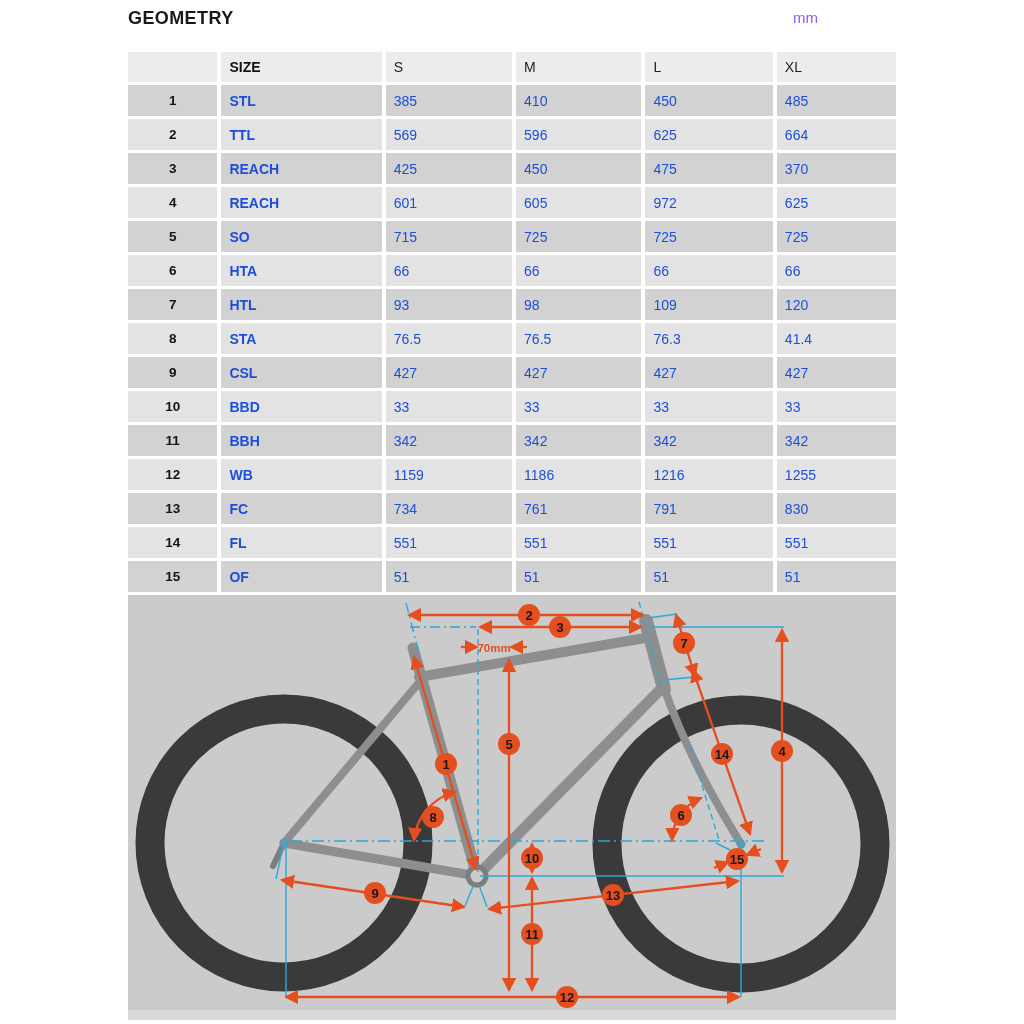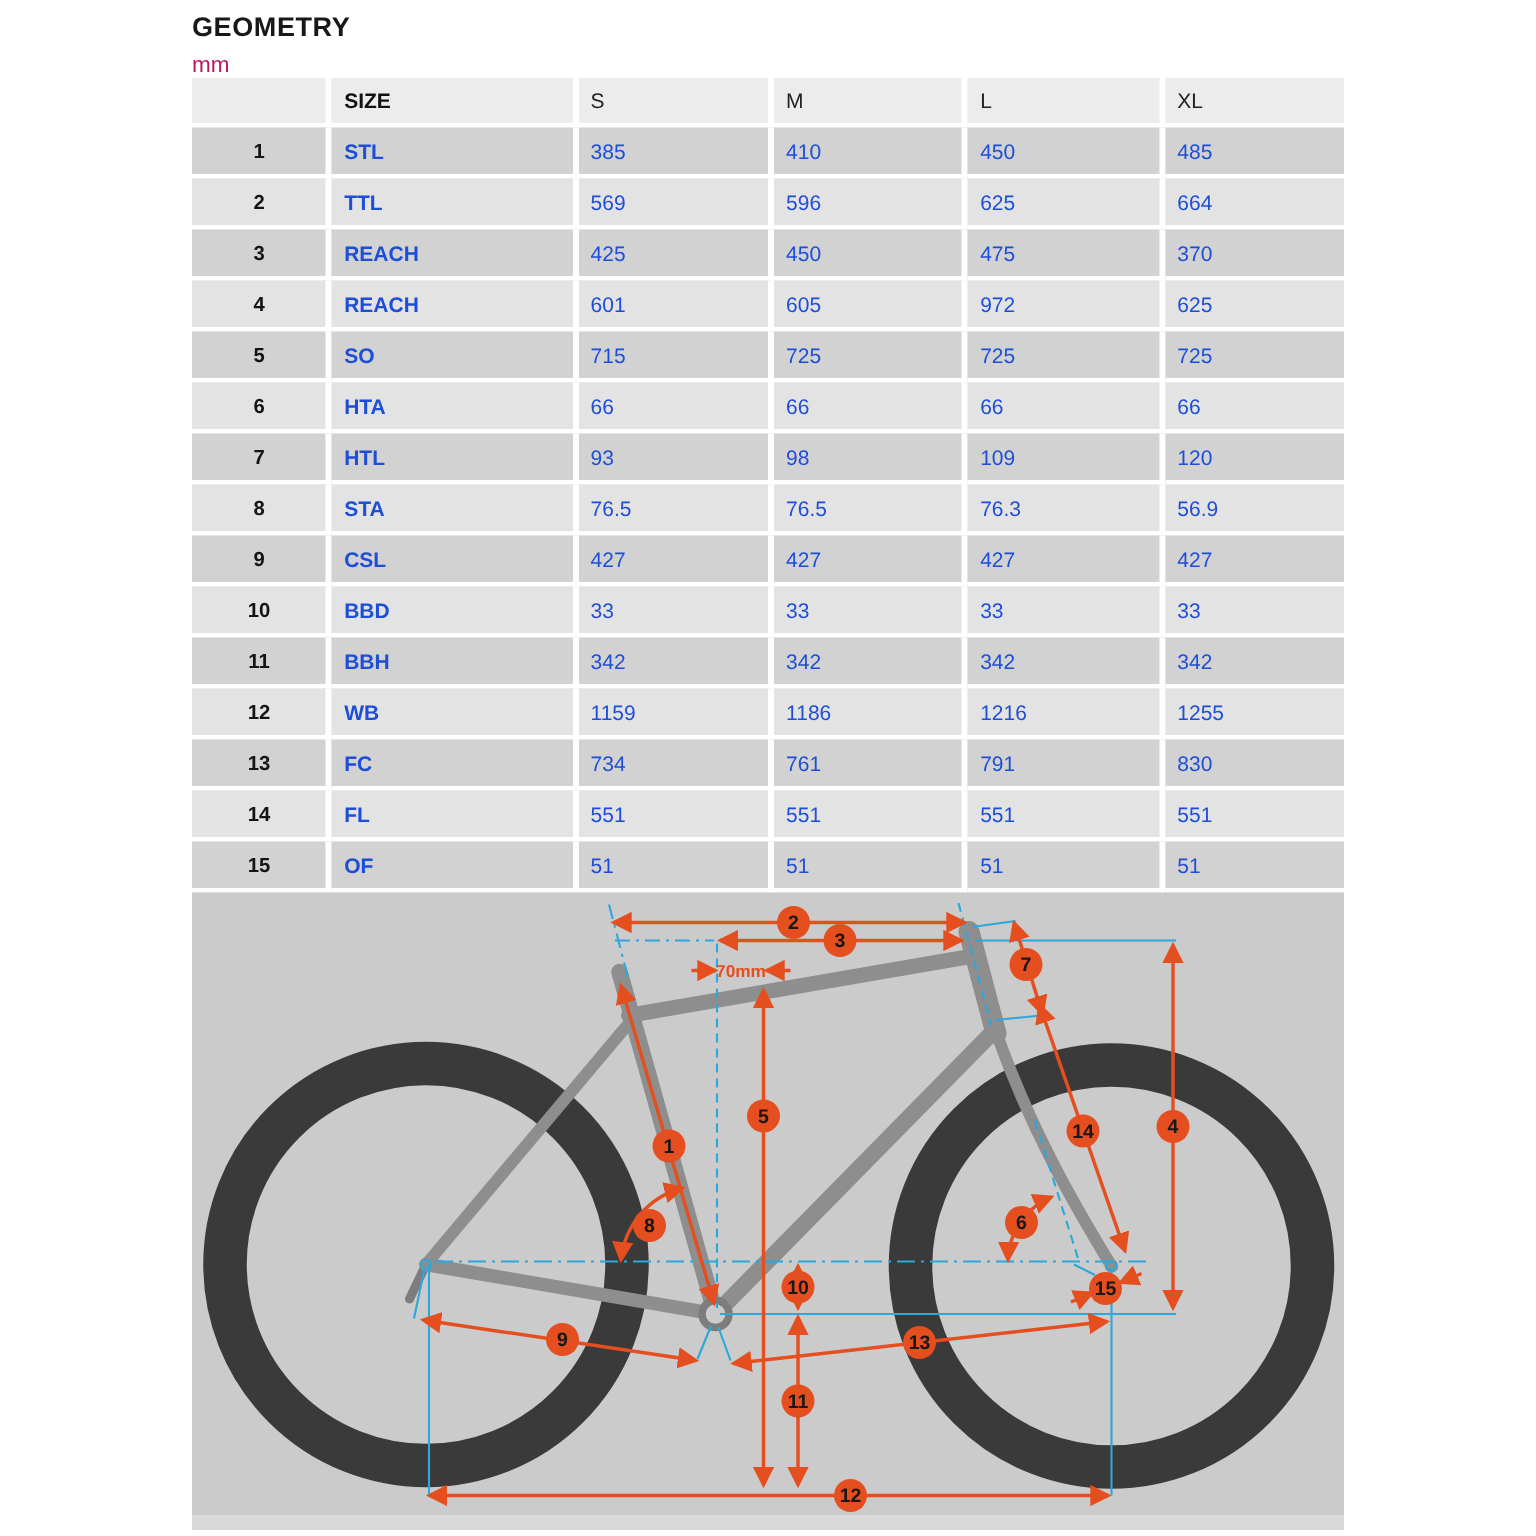--- a/index.html
+++ b/index.html
@@ -6,23 +6,23 @@
   html, body { margin: 0; padding: 0; background: #ffffff; }
   body {
     width: 1024px; height: 1024px;
     font-family: "Liberation Sans", sans-serif;
     color: #1b1b1b;
     overflow: hidden;
   }
   .page { padding: 8px 128px 0 128px; width: 1024px; }
 
   
-  .hdr { display: flex; justify-content: space-between; align-items: flex-start; height: 44px; flex-direction: column; }
+  .hdr { display: flex; justify-content: space-between; align-items: flex-start; height: 44px; }
   .title { margin: 0; font-size: 18px; font-weight: bold; letter-spacing: 0.4px; color: #181818; }
-  .unit  { font-size: 15px; color: #be185d; margin-right: 78px; padding-top: 1px; }
+  .unit  { font-size: 15px; color: #8b5cf6; margin-right: 78px; padding-top: 1px; }
 
   
   table.geo { width: 768px; border-collapse: separate; border-spacing: 0; table-layout: fixed; }
   .geo th, .geo td {
     font-size: 14px; vertical-align: middle;
     border-bottom: 3px solid #ffffff;
     padding: 0 0 0 8px; text-align: left;
     overflow: hidden; white-space: nowrap;
   }
   .geo th { height: 33px; background: #ececec; font-weight: normal; color: #222; }
@@ -134,21 +134,21 @@
           <td class="val sep">98</td>
           <td class="val sep">109</td>
           <td class="val">120</td>
         </tr>
       <tr class="even">
           <td class="num sep">8</td>
           <td class="lbl sep">STA</td>
           <td class="val sep">76.5</td>
           <td class="val sep">76.5</td>
           <td class="val sep">76.3</td>
-          <td class="val">56.9</td>
+          <td class="val">41.4</td>
         </tr>
       <tr class="odd">
           <td class="num sep">9</td>
           <td class="lbl sep">CSL</td>
           <td class="val sep">427</td>
           <td class="val sep">427</td>
           <td class="val sep">427</td>
           <td class="val">427</td>
         </tr>
       <tr class="even">

